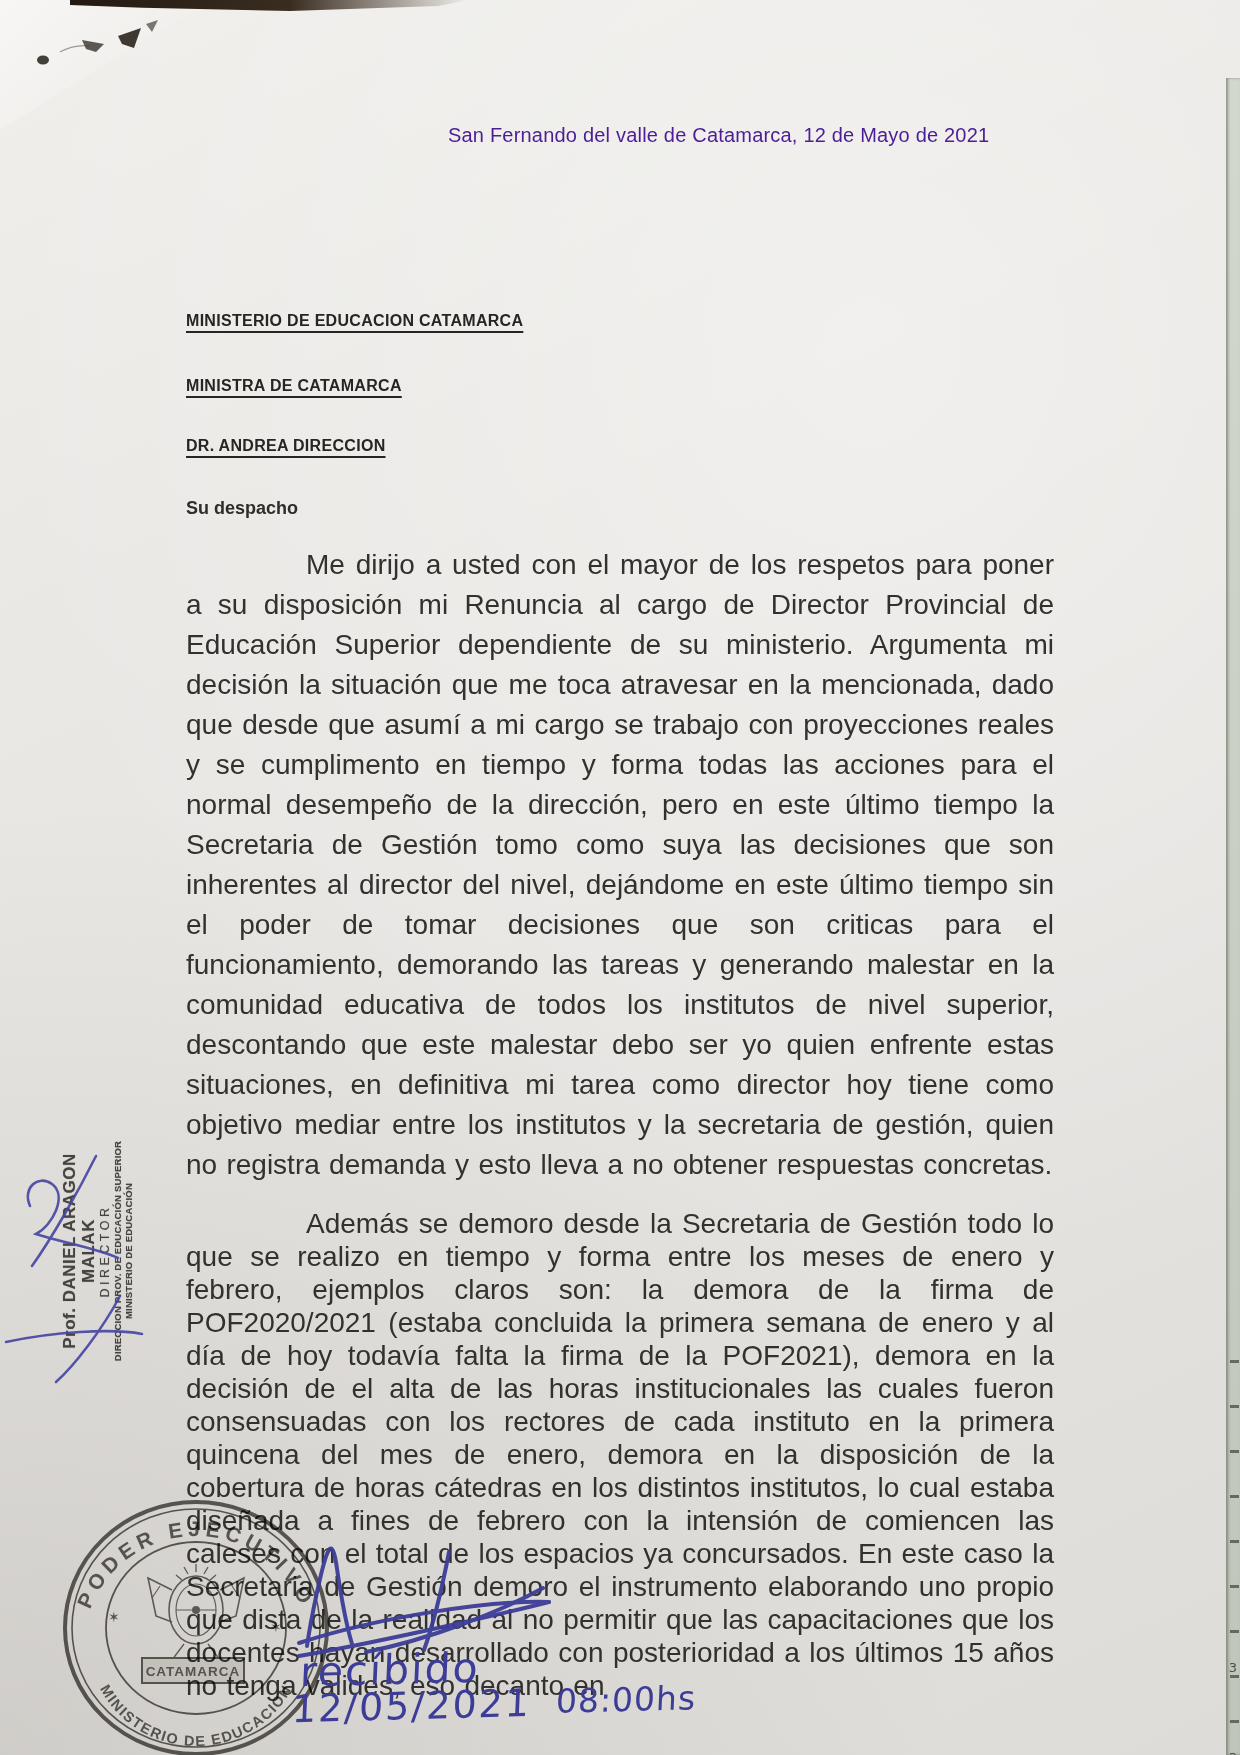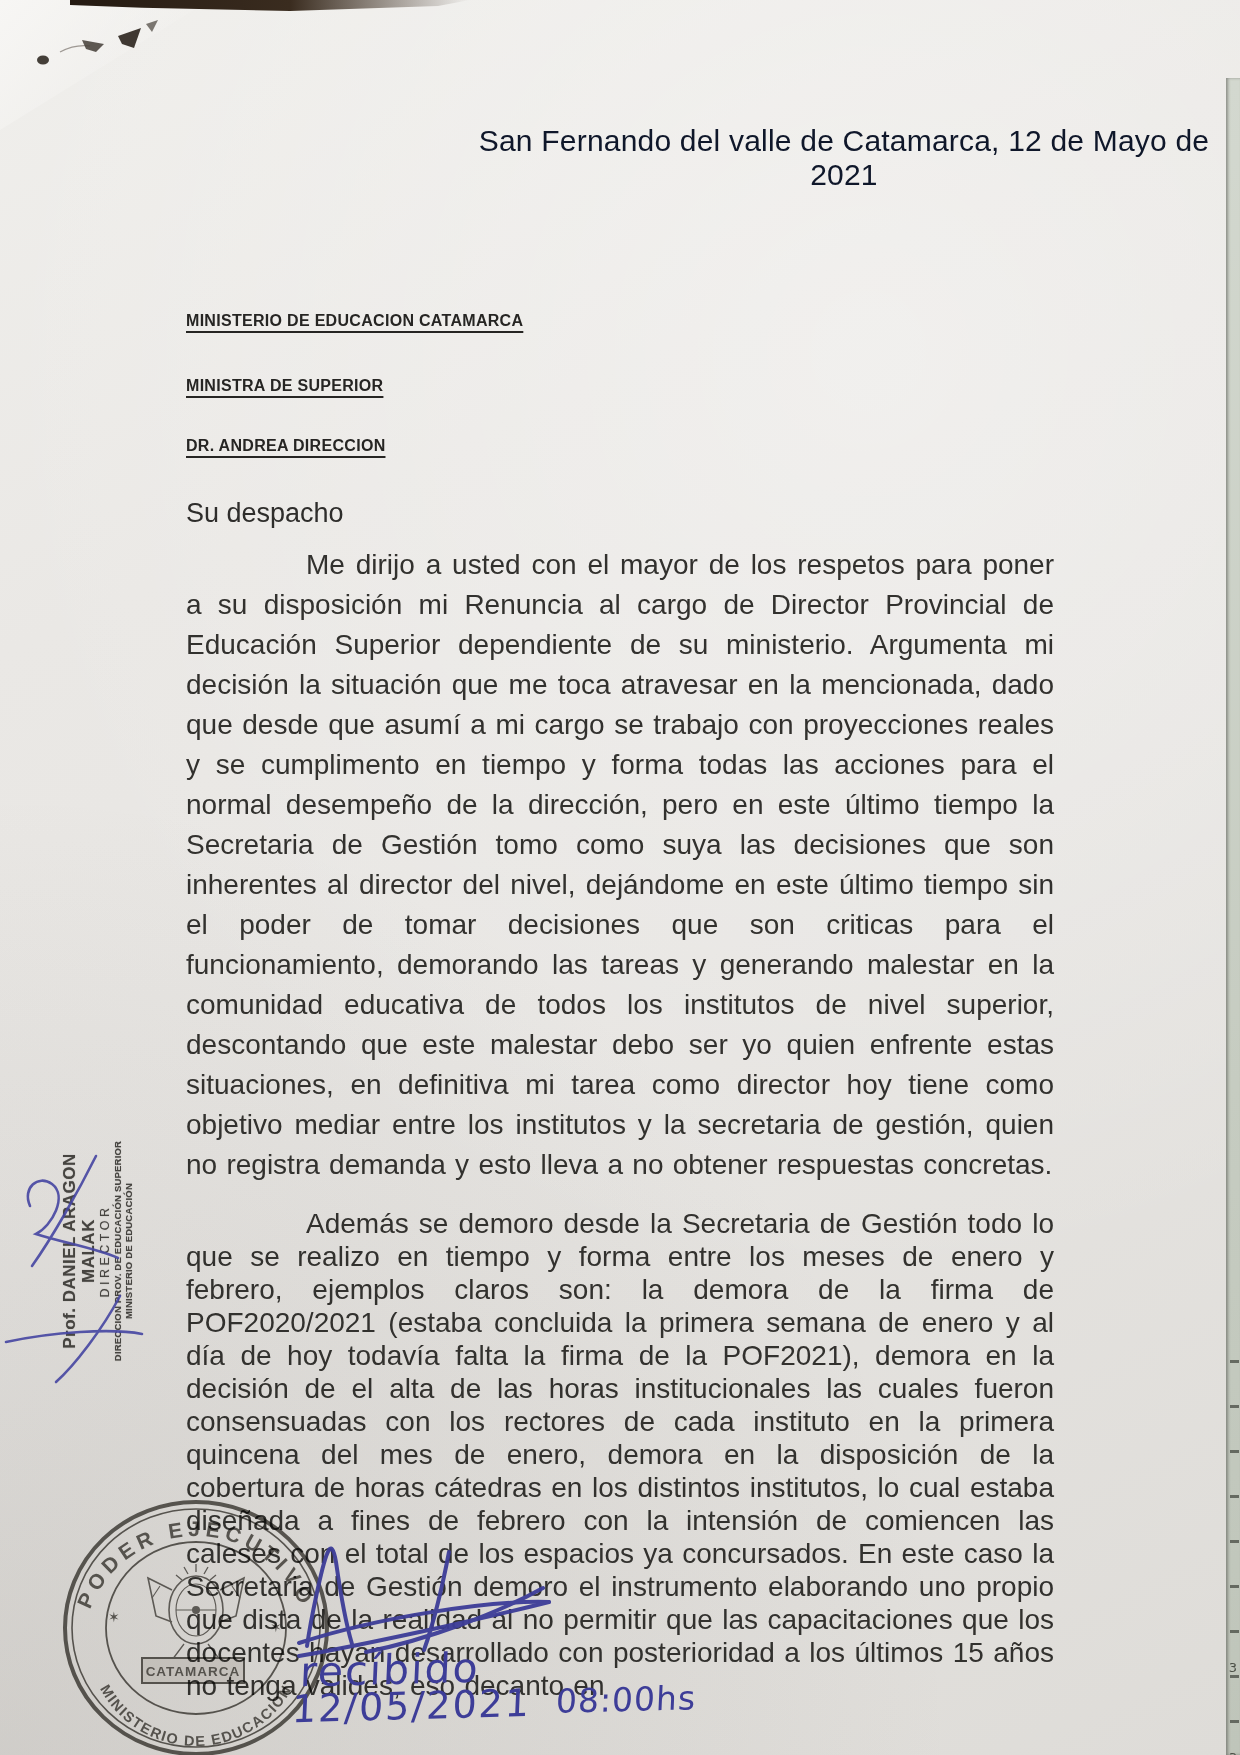--- a/index.html
+++ b/index.html
@@ -35,30 +35,30 @@
     background:repeating-linear-gradient(to bottom,rgba(70,74,66,0) 0 42px,rgba(70,74,66,.75) 42px 45px);
   }
   .ruler-digit{
     position:absolute;right:3px;font-size:13px;color:#4c5047;font-family:"DejaVu Sans",sans-serif;
   }
   .ruler-digit.d1{top:1582px;}
   .ruler-digit.d2{top:1672px;}
 
   .date-line{
     position:absolute;left:448px;top:124px;
-    font-size:30px;color:#0f172a;letter-spacing:.2px;text-align:center;
+    font-size:20px;color:#4c1d95;letter-spacing:.2px;text-align:center;
   }
   .recipient{
     position:absolute;left:186px;
     font-size:16px;font-weight:bold;color:#262523;letter-spacing:.3px;
     text-decoration:underline;text-underline-offset:5px;text-decoration-thickness:2px;
   }
   .r1{top:312px;} .r2{top:377px;} .r3{top:437px;}
   .salutation{
-    position:absolute;left:186px;top:498px;font-size:27px;color:#2e2d2b;
+    position:absolute;left:186px;top:498px;font-size:18px;color:#2e2d2b;font-weight:bold;
   }
   .letter-body{
     position:absolute;left:186px;top:545px;width:868px;
     font-size:28px;color:#32312e;text-align:justify;
   }
   .letter-body p{margin:0;text-indent:120px;word-spacing:1.5px;}
   .para-1{line-height:40px;}
   .para-2{line-height:33px;margin-top:22px !important;}
 
   
@@ -110,21 +110,21 @@
 
 <div class="ruler-strip">
   <div class="ruler-ticks"></div>
   <div class="ruler-digit d1">3</div>
   <div class="ruler-digit d2">3</div>
 </div>
 
 <div class="date-line">San Fernando del valle de Catamarca, 12 de Mayo de 2021</div>
 
 <div class="recipient r1">MINISTERIO DE EDUCACION CATAMARCA</div>
-<div class="recipient r2">MINISTRA DE SUPERIOR</div>
+<div class="recipient r2">MINISTRA DE CATAMARCA</div>
 <div class="recipient r3">DR. ANDREA DIRECCION</div>
 
 <div class="salutation">Su despacho</div>
 
 <div class="letter-body">
   <p class="para-1">Me dirijo a usted con el mayor de los respetos para poner a su disposición mi Renuncia al cargo de Director Provincial de Educación Superior dependiente de su ministerio. Argumenta mi decisión la situación que me toca atravesar en la mencionada, dado que desde que asumí a mi cargo se trabajo con proyecciones reales y se cumplimento en tiempo y forma todas las acciones para el normal desempeño de la dirección, pero en este último tiempo la Secretaria de Gestión tomo como suya las decisiones que son inherentes al director del nivel, dejándome en este último tiempo sin el poder de tomar decisiones que son criticas para el funcionamiento, demorando las tareas y generando malestar en la comunidad educativa de todos los institutos de nivel superior, descontando que este malestar debo ser yo quien enfrente estas situaciones, en definitiva mi tarea como director hoy tiene como objetivo mediar entre los institutos y la secretaria de gestión, quien no registra demanda y esto lleva a no obtener respuestas concretas.</p>
   <p class="para-2">Además se demoro desde la Secretaria de Gestión todo lo que se realizo en tiempo y forma entre los meses de enero y febrero, ejemplos claros son: la demora de la firma de POF2020/2021 (estaba concluida la primera semana de enero y al día de hoy todavía falta la firma de la POF2021), demora en la decisión de el alta de las horas institucionales las cuales fueron consensuadas con los rectores de cada instituto en la primera quincena del mes de enero, demora en la disposición de la cobertura de horas cátedras en los distintos institutos, lo cual estaba diseñada a fines de febrero con la intensión de comiencen las caleses con el total de los espacios ya concursados. En este caso la Secretaria de Gestión demoro el instrumento elaborando uno propio que dista de la realidad al no permitir que las capacitaciones que los docentes hayan desarrollado con posterioridad a los últimos 15 años no tenga valides, eso decanto en</p>
 </div>
 
 <div class="side-stamp">

